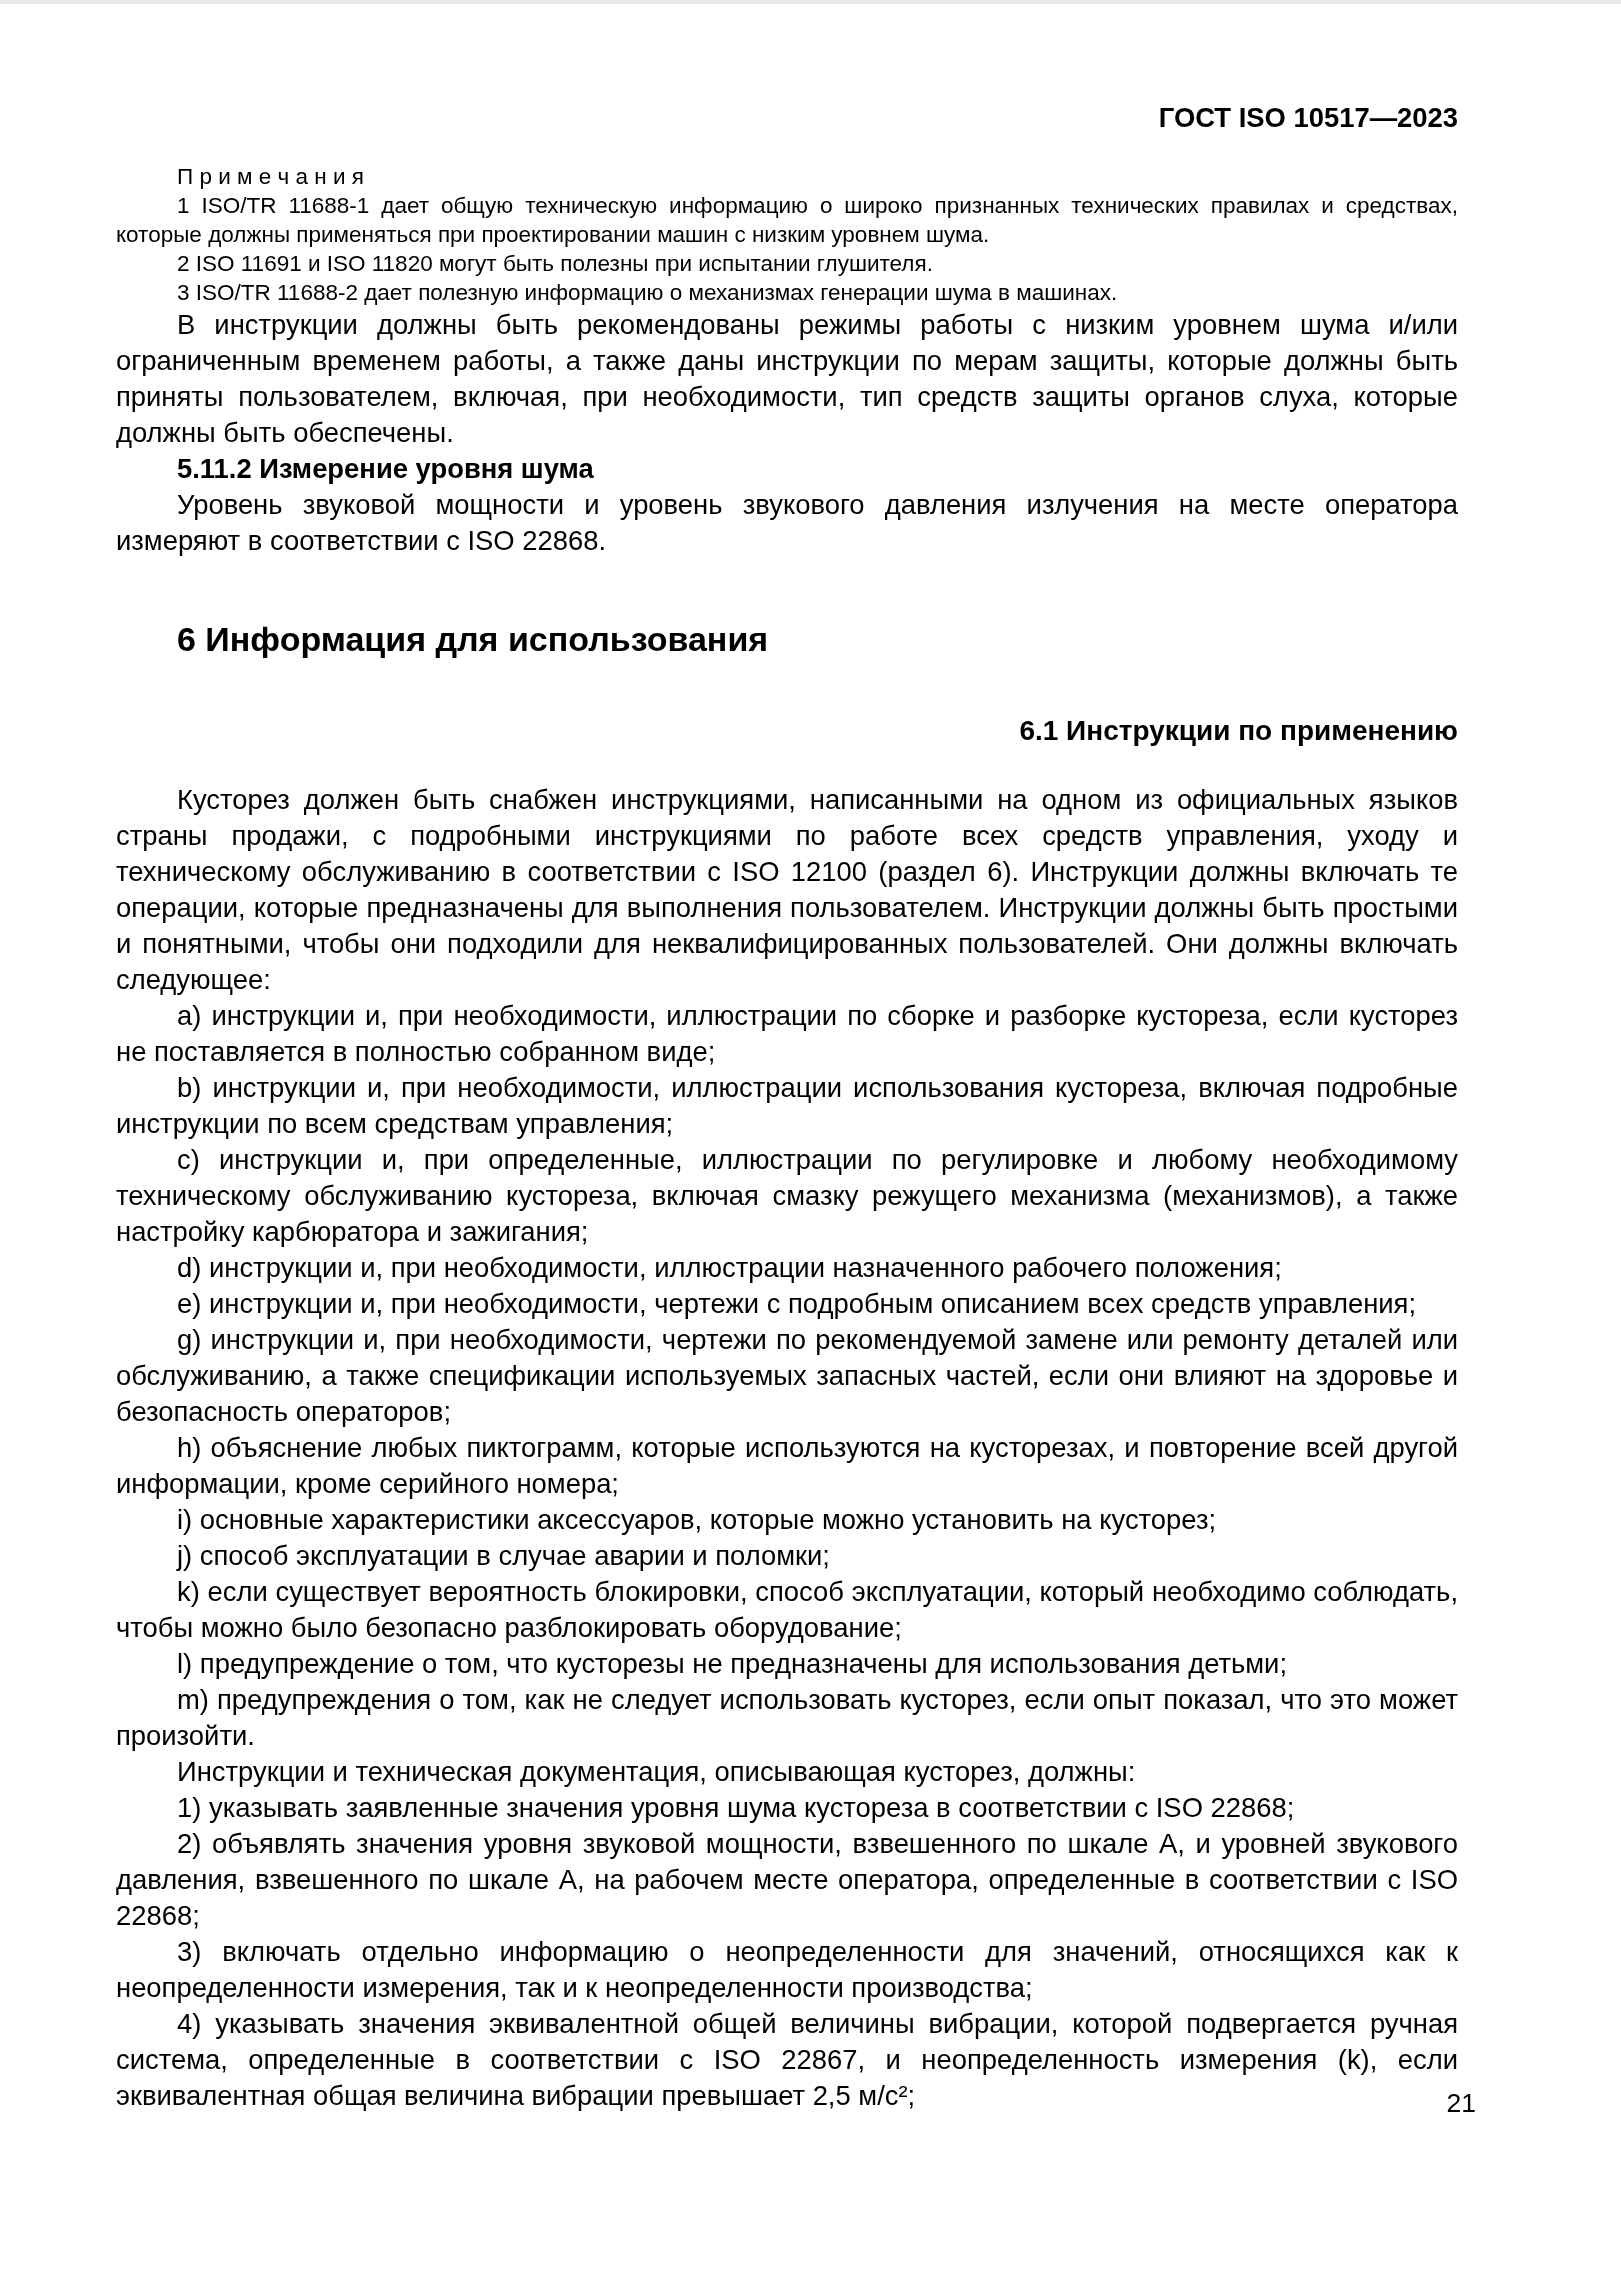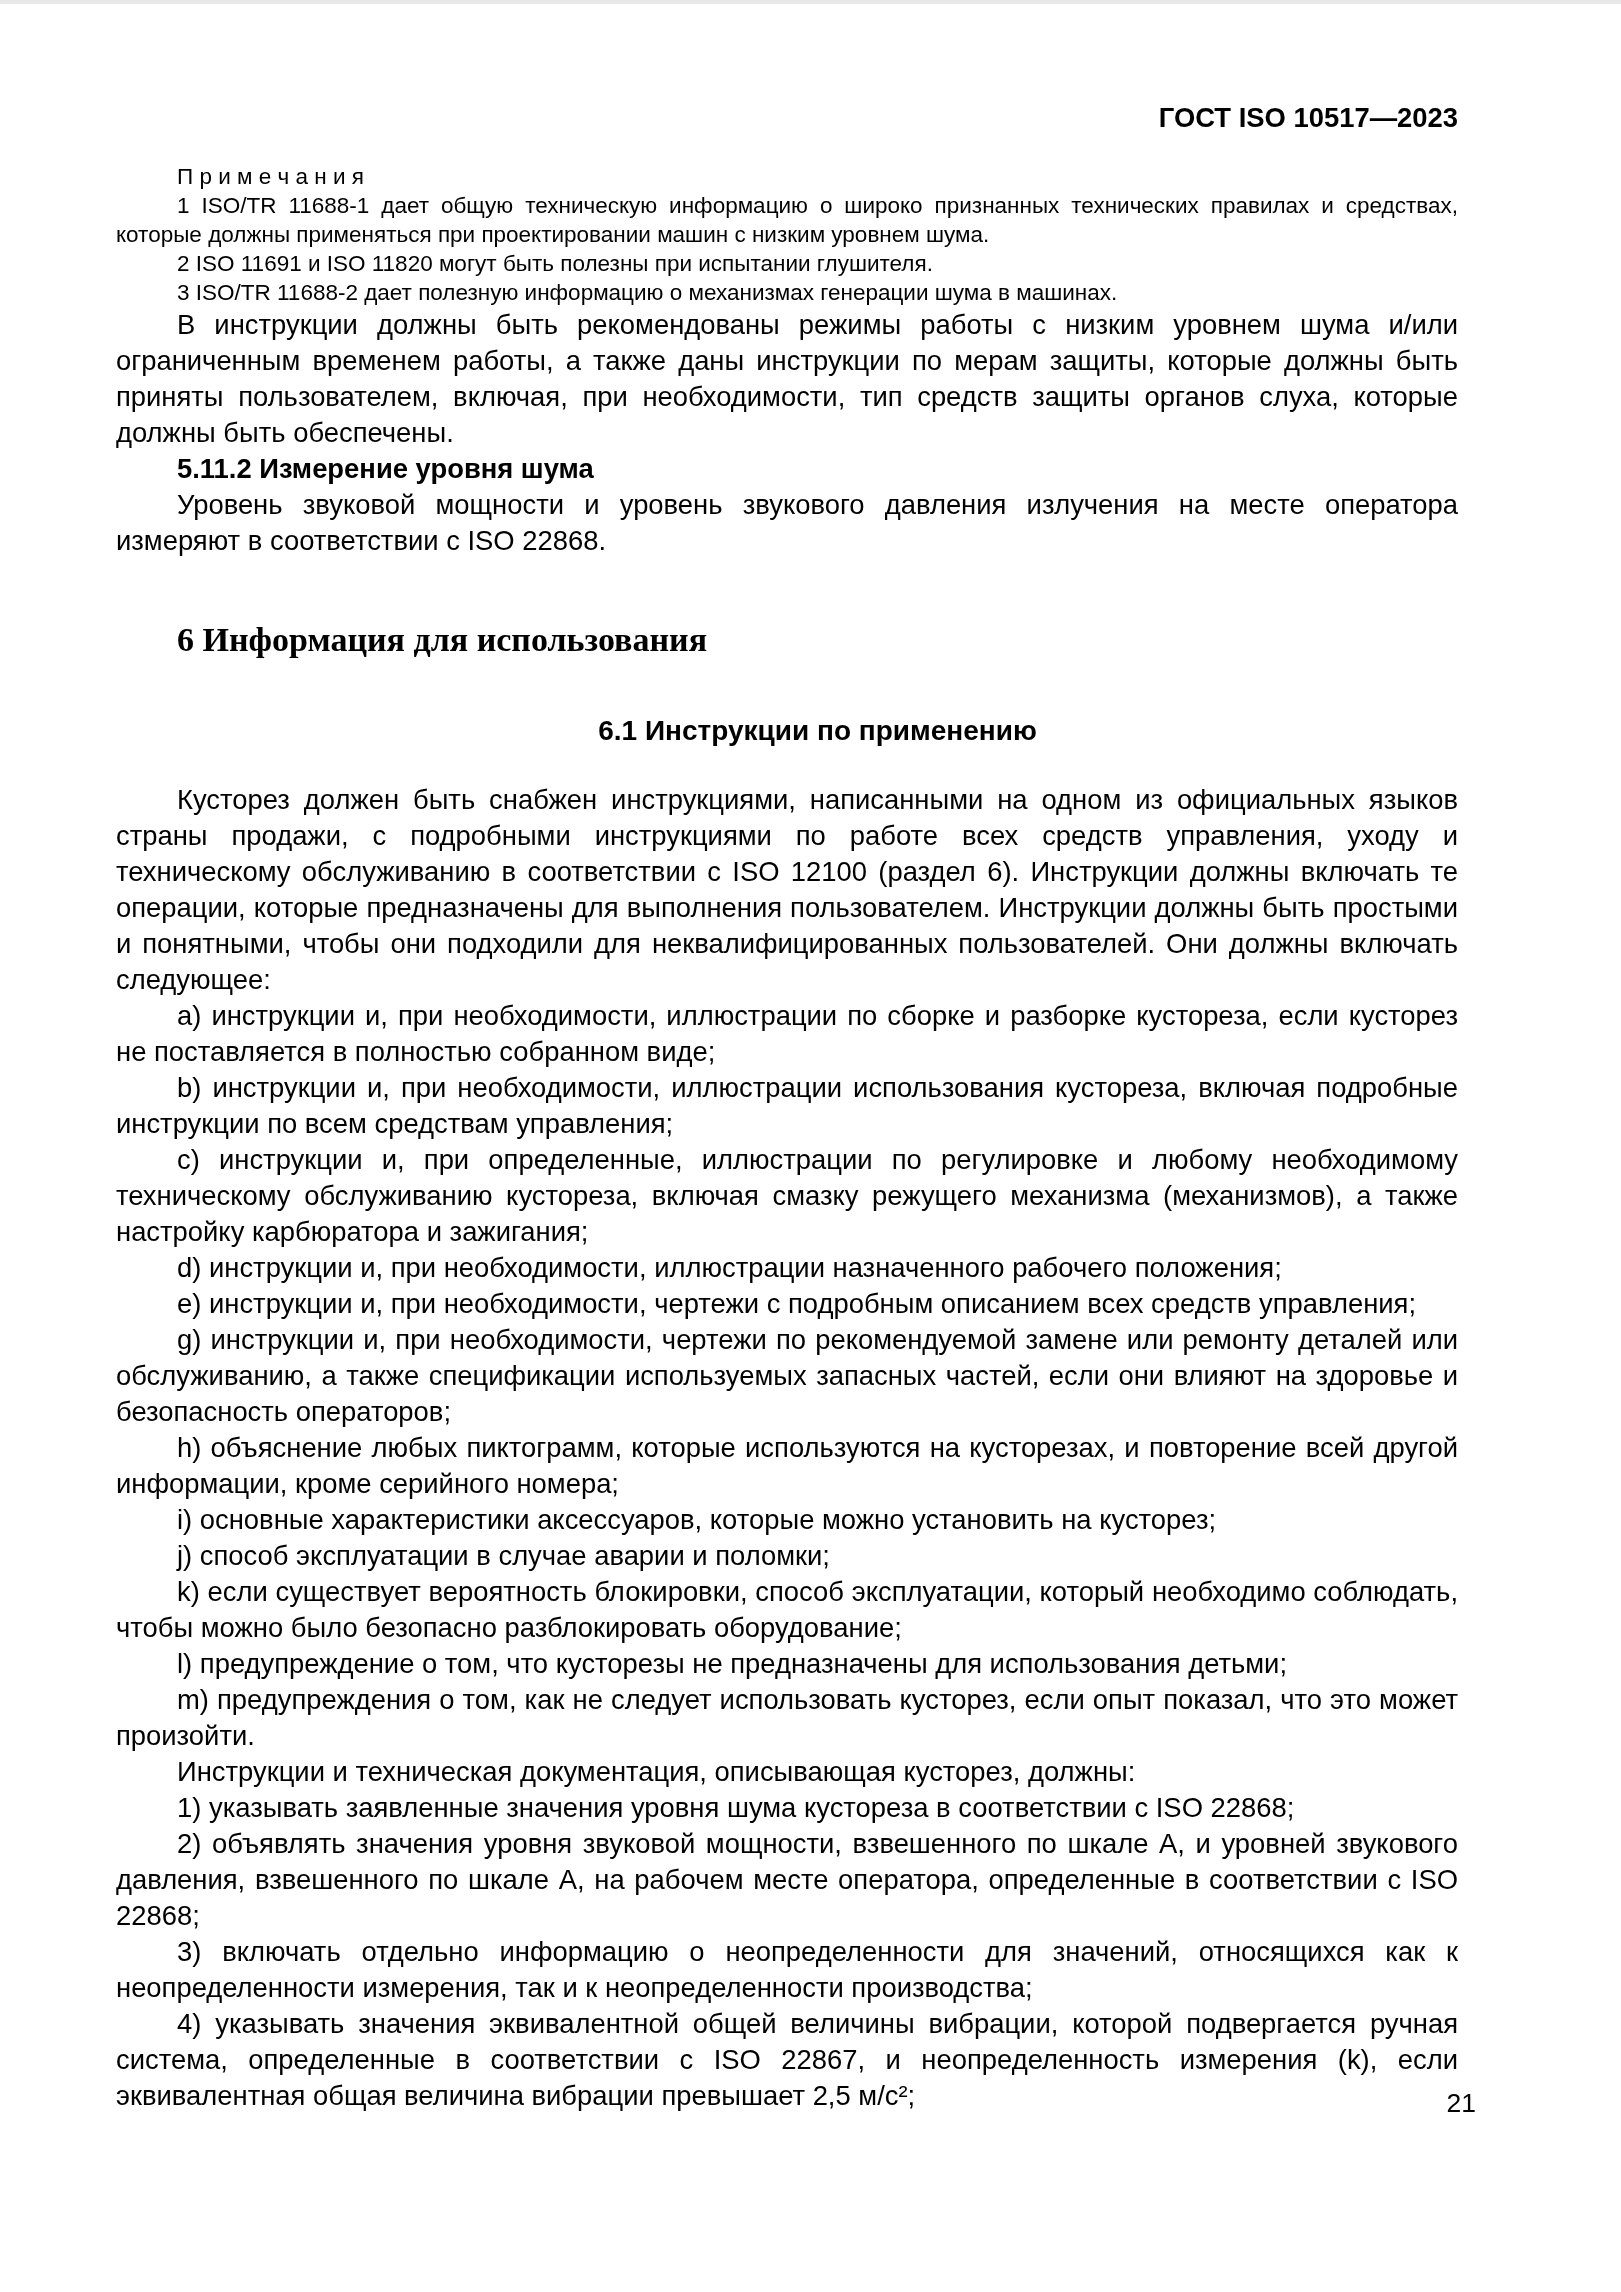--- a/index.html
+++ b/index.html
@@ -55,29 +55,28 @@
     text-indent: 61px;
     text-align: left;
   }
   h1.section-heading {
     font-size: 34px;
     line-height: 39px;
     font-weight: bold;
     margin: 61px 0 55px 0;
     text-indent: 61px;
     text-align: left;
-    font-family: Liberation Serif, serif;
   }
   h2.sub-heading {
     font-size: 28px;
     line-height: 33px;
     font-weight: bold;
     margin: 0 0 35px 0;
     text-indent: 61px;
-    text-align: center;
+    text-align: right;
   }
   .page-number {
     position: absolute;
     right: 145px;
     bottom: 178px;
     font-size: 26.5px;
     font-weight: normal;
   }
 </style>
 </head>

